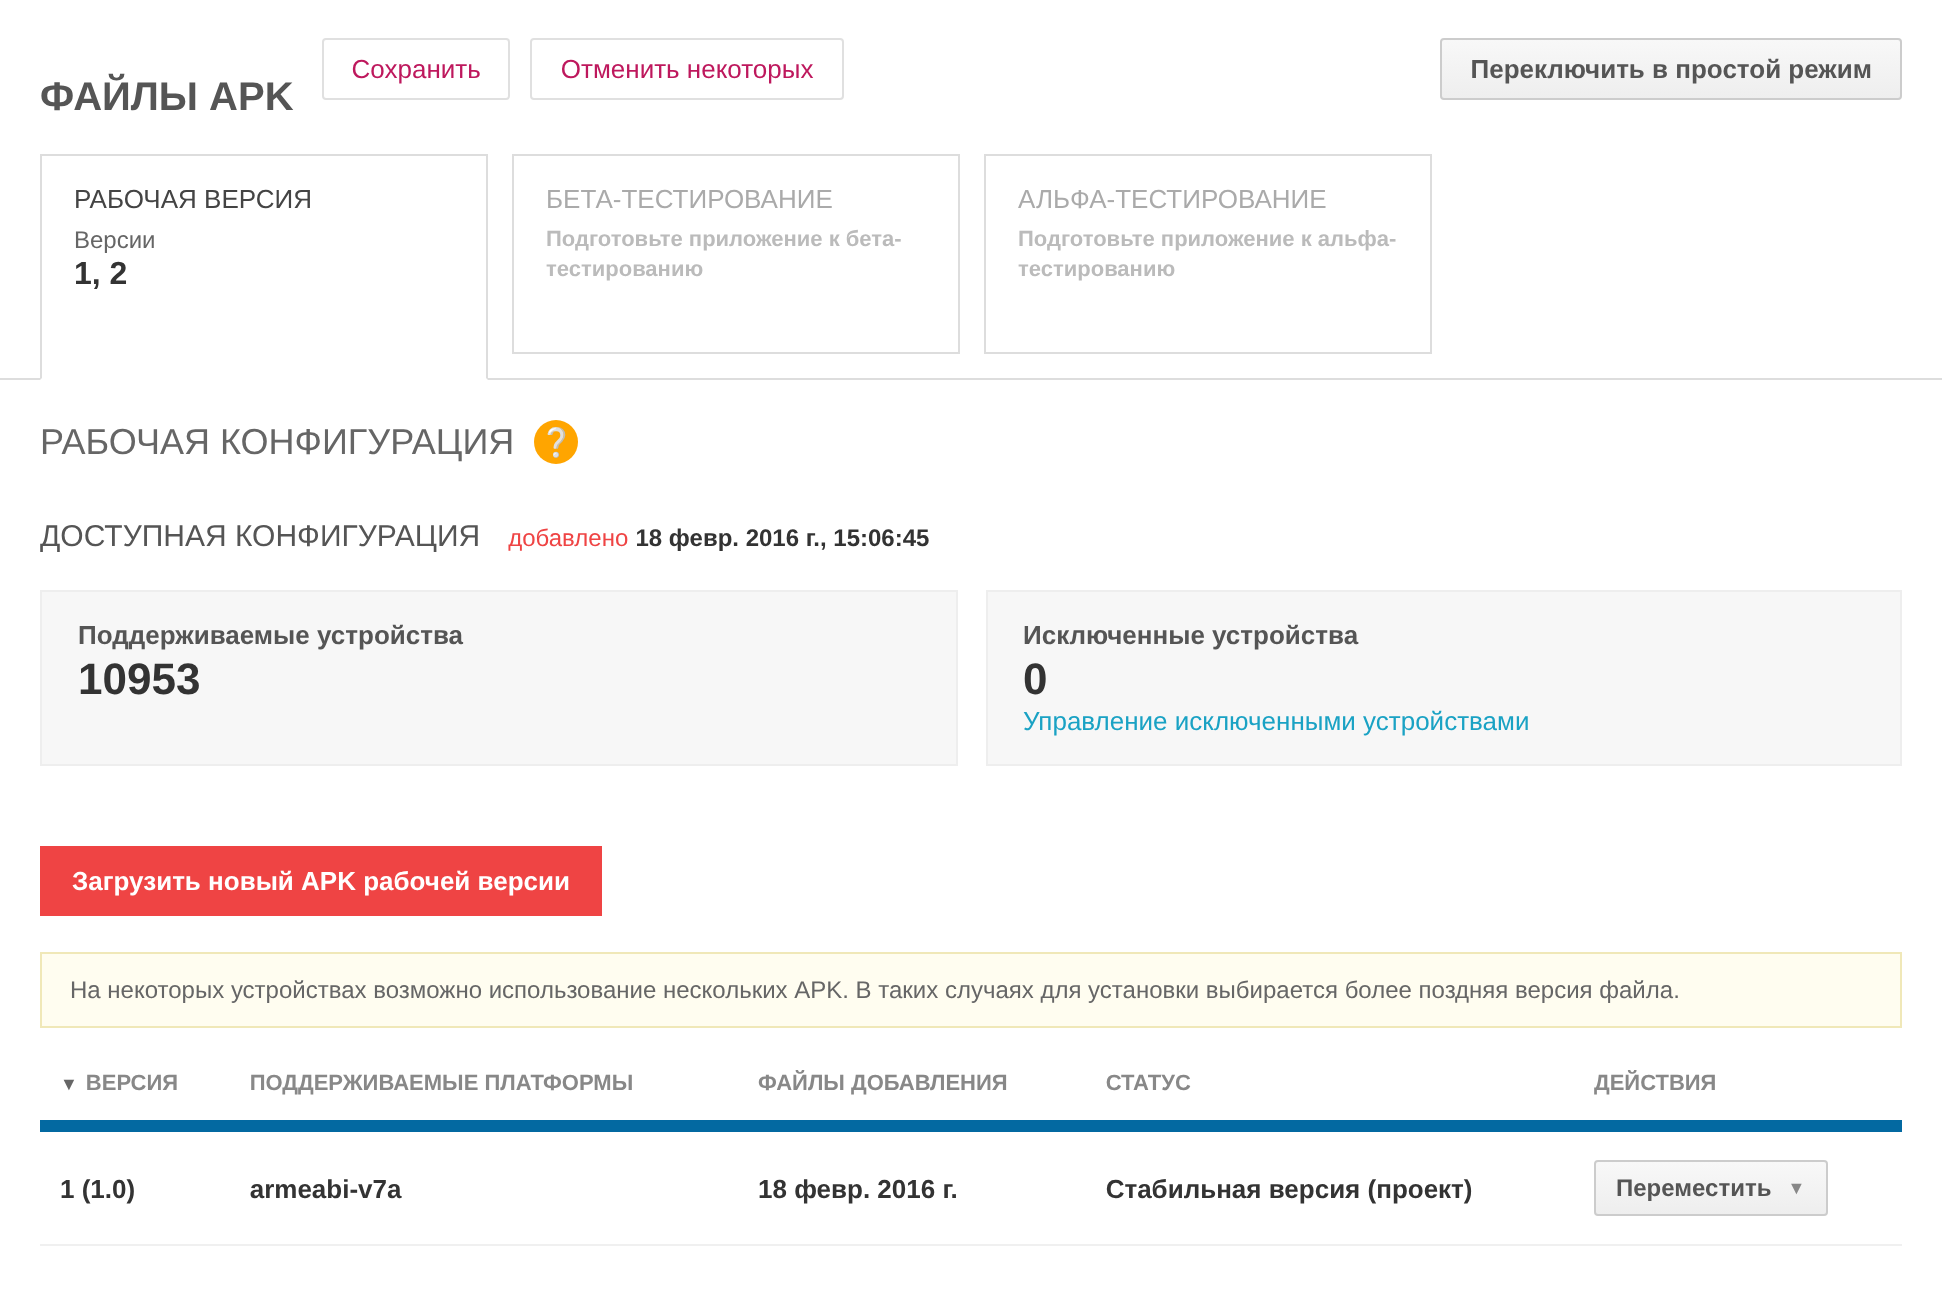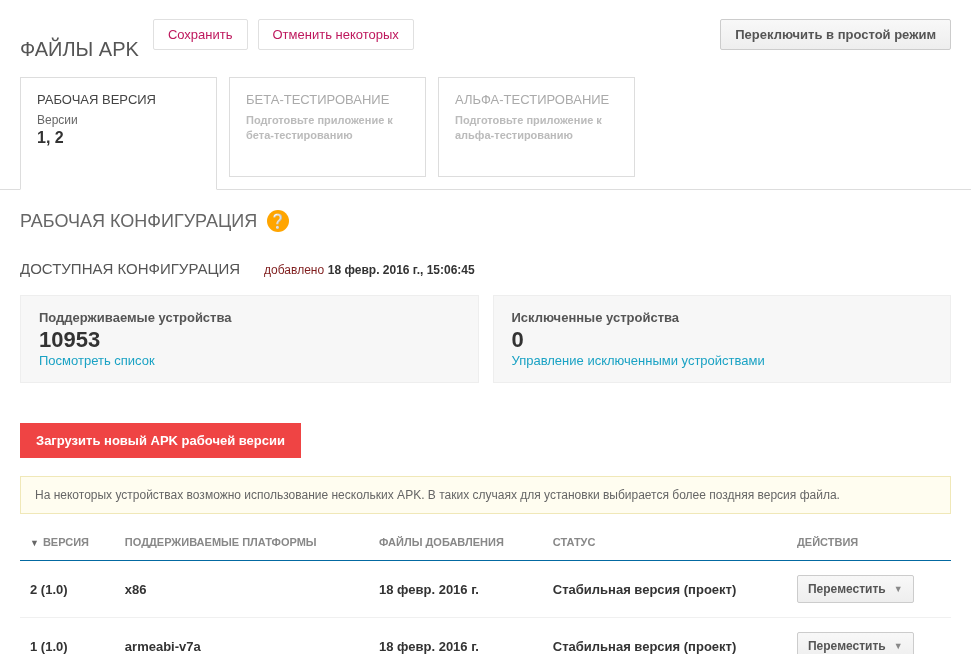--- a/index.html
+++ b/index.html
@@ -1,55 +1,55 @@
 <!DOCTYPE html>
 <html><head>
 <meta charset="utf-8">
 <style>
   * { box-sizing: border-box; margin: 0; padding: 0; }
   body { font-family: Arial, sans-serif; font-size: 13px; color: #333; background: #fff; width: 971px; }
   
   .header { display: flex; align-items: center; padding: 8px 20px; gap: 10px; }
-  .header-title { font-size: 20px; color: #555; font-weight: normal; margin-right: 4px; margin-top: 30px; }
+  .header-title { font-size: 20px; color: #555; font-weight: bold; margin-right: 4px; margin-top: 30px; }
   .btn { border: 1px solid #ccc; background: #f5f5f5; padding: 7px 14px; font-size: 13px; color: #888; cursor: pointer; border-radius: 2px; }
   .btn-disabled { background: #fff; border-color: #e0e0e0; color: #be185d; }
   .btn-right { margin-left: auto; font-weight: bold; color: #555; background: linear-gradient(#f8f8f8,#eee); }
   
   .tabs { display: flex; gap: 12px; padding: 0 20px; margin-top: 8px; border-bottom: 1px solid #ddd; align-items: stretch; }
-  .tab { border: 1px solid #ddd; padding: 14px 16px; width: 197px; background: #fff; cursor: pointer; position: relative; min-height: 100px; }
+  .tab { border: 1px solid #ddd; padding: 14px 16px; width: 224px; background: #fff; cursor: pointer; position: relative; min-height: 100px; }
   .tab.active { border-bottom: 1px solid #fff; margin-bottom: -1px; }
   .tab:not(.active) { color: #999; margin-bottom: 12px; }
   .tab-title { font-size: 13px; font-weight: normal; color: #444; margin-bottom: 6px; }
   .tab:not(.active) .tab-title { color: #aaa; }
   .tab-subtitle { font-size: 12px; color: #666; margin-bottom: 2px; }
   .tab:not(.active) .tab-subtitle { color: #bbb; }
   .tab-versions { font-size: 16px; font-weight: bold; color: #333; }
   .tab-desc { font-size: 11px; color: #bbb; line-height: 1.4; font-weight: bold; }
   
   .section { padding: 20px; }
   .section-title { font-size: 18px; color: #666; font-weight: normal; display: flex; align-items: center; gap: 10px; }
   .info-icon { width: 22px; height: 22px; border-radius: 50%; background: #ffa500; color: #fff; display: inline-flex; align-items: center; justify-content: center; font-weight: bold; font-size: 14px; }
   
   .avail-row { display: flex; align-items: baseline; gap: 14px; margin-top: 28px; }
   .avail-title { font-size: 15px; color: #555; }
-  .avail-added { font-size: 12px; color: #7f1d1d; margin-left: 10px; }
+  .avail-added { font-size: 12px; color: #ef4444; }
   .avail-date { font-size: 12px; color: #333; font-weight: bold; }
   
   .cards { display: flex; gap: 14px; margin-top: 18px; }
   .card { flex: 1; background: #f7f7f7; border: 1px solid #eee; padding: 14px 18px; }
   .card-label { font-size: 13px; color: #555; font-weight: bold; margin-bottom: 2px; }
   .card-value { font-size: 22px; font-weight: bold; color: #333; margin-bottom: 0; }
   .card-link { font-size: 13px; color: #1aa2c4; cursor: pointer; }
   
   .btn-upload { background: #ef4444; color: #fff; border: none; padding: 10px 16px; font-size: 13px; font-weight: bold; border-radius: 0; cursor: pointer; margin-top: 40px; }
   
   .notice { background: #fffdf0; border: 1px solid #f0e8b8; padding: 11px 14px; font-size: 12px; color: #666; margin-top: 18px; }
   
   table { width: 100%; border-collapse: collapse; margin-top: 14px; }
-  th { text-align: left; font-size: 11px; color: #888; font-weight: bold; padding: 8px 10px 12px; border-bottom: 1px solid #0369a1; }
+  th { text-align: left; font-size: 11px; color: #888; font-weight: bold; padding: 8px 10px 12px; border-bottom: 6px solid #0369a1; }
   th.sortable { cursor: pointer; }
   .sort-arrow { font-size: 9px; margin-right: 4px; color: #666; }
   td { padding: 14px 10px; font-size: 13px; color: #333; font-weight: bold; border-bottom: 1px solid #f0f0f0; }
   .btn-move { background: linear-gradient(#f8f8f8,#eee); border: 1px solid #ccc; padding: 6px 10px; font-size: 12px; color: #555; cursor: pointer; border-radius: 2px; font-weight: bold; display: inline-flex; align-items: center; gap: 8px; }
   .dropdown-arrow { font-size: 9px; color: #888; }
 </style>
 </head>
 <body>
 
 <div class="header">
@@ -86,21 +86,20 @@
     <span>
       <span class="avail-added">добавлено</span>
       <span class="avail-date">18 февр. 2016 г., 15:06:45</span>
     </span>
   </div>
 
   <div class="cards">
     <div class="card">
       <div class="card-label">Поддерживаемые устройства</div>
       <div class="card-value">10953</div>
-      <div class="card-link">Посмотреть список</div>
     </div>
     <div class="card">
       <div class="card-label">Исключенные устройства</div>
       <div class="card-value">0</div>
       <div class="card-link">Управление исключенными устройствами</div>
     </div>
   </div>
 
   <button class="btn-upload">Загрузить новый APK рабочей версии</button>
 
@@ -111,32 +110,20 @@
       <tr>
         <th class="sortable"><span class="sort-arrow">▼</span><span>ВЕРСИЯ</span></th>
         <th>ПОДДЕРЖИВАЕМЫЕ ПЛАТФОРМЫ</th>
         <th>ФАЙЛЫ ДОБАВЛЕНИЯ</th>
         <th>СТАТУС</th>
         <th>ДЕЙСТВИЯ</th>
       </tr>
     </thead>
     <tbody>
       <tr>
-        <td>2 (1.0)</td>
-        <td>x86</td>
-        <td>18 февр. 2016 г.</td>
-        <td>Стабильная версия (проект)</td>
-        <td>
-          <button class="btn-move">
-            <span>Переместить</span>
-            <span class="dropdown-arrow">▼</span>
-          </button>
-        </td>
-      </tr>
-      <tr>
         <td>1 (1.0)</td>
         <td>armeabi-v7a</td>
         <td>18 февр. 2016 г.</td>
         <td>Стабильная версия (проект)</td>
         <td>
           <button class="btn-move">
             <span>Переместить</span>
             <span class="dropdown-arrow">▼</span>
           </button>
         </td>

